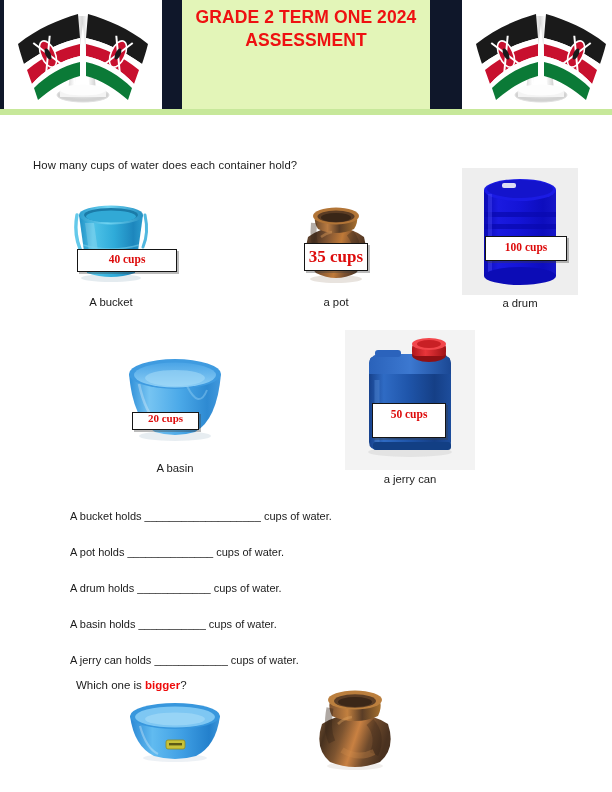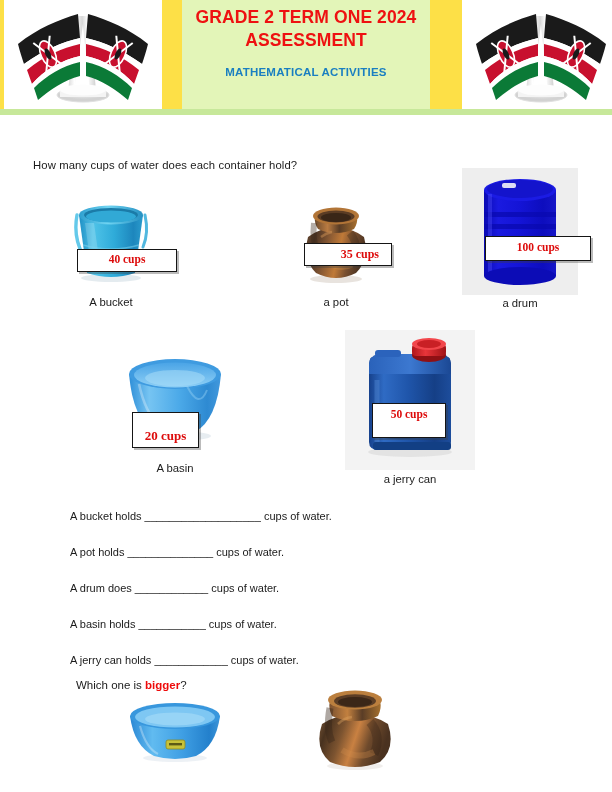--- a/index.html
+++ b/index.html
@@ -15,21 +15,21 @@
     font-family: "Liberation Sans", sans-serif;
     color: #111111;
   }
 
   
   .header {
     position: absolute;
     left: 0; top: 0;
     width: 612px;
     height: 115px;
-    background: #fde047;
+    background: #0f172a;
   }
   .header-green {
     position: absolute;
     left: 182px; top: 0;
     width: 248px; height: 109px;
     background: #e3f5b8;
   }
   .header-bar {
     position: absolute;
     left: 0; top: 109px;
@@ -135,21 +135,20 @@
 </style>
 </head>
 <body>
 
 <div class="header">
   <div class="header-green"></div>
 
   <div class="header-title-wrap">
     <div class="header-title">GRADE 2 TERM ONE 2024</div>
     <div class="header-title">ASSESSMENT</div>
-    <div class="header-sub">MATHEMATICAL ACTIVITIES</div>
   </div>
 
   <div class="flagbox left">
     <div class="edge"></div>
     <svg class="flag-svg" width="158" height="112" viewBox="0 0 158 112">
       <defs>
         <linearGradient id="poleG" x1="0" y1="0" x2="1" y2="0">
           <stop offset="0%" stop-color="#d8d8d8"></stop>
             <stop offset="40%" stop-color="#ffffff"></stop>
             <stop offset="100%" stop-color="#cfcfcf"></stop>
@@ -290,21 +289,21 @@
     <path d="M20 44 Q14 66 28 80 Q48 90 68 80 Q82 66 76 44 Q62 34 48 34 Q34 34 20 44 Z" fill="url(#potBody)"></path>
     <path d="M30 36 Q26 30 27 24 L69 24 Q70 30 66 36 Q58 40 48 40 Q38 40 30 36 Z" fill="url(#potNeck)"></path>
     <ellipse cx="48" cy="23" rx="23" ry="8.5" fill="#b27537"></ellipse>
     <ellipse cx="48" cy="23.5" rx="18.5" ry="6" fill="#5b3c24"></ellipse>
     <ellipse cx="48" cy="24.5" rx="15" ry="4.6" fill="#3a2617"></ellipse>
     <path d="M26 30 Q24 48 30 60" stroke="#3b281a" stroke-width="6" fill="none" opacity="0.38"></path>
     <path d="M62 40 Q72 52 66 70" stroke="#2f2015" stroke-width="8" fill="none" opacity="0.3"></path>
     <path d="M40 70 Q52 78 64 72" stroke="#c98c48" stroke-width="5" fill="none" opacity="0.35"></path>
     <path d="M33 44 Q38 40 44 39" stroke="#d79a58" stroke-width="2.4" fill="none" opacity="0.45"></path>
   </svg>
-  <div class="tag" style="left:16px; top:50px; width:62px; padding:4px 12px 5px; font-size:12px;text-align:right;">35 cups</div>
+  <div class="tag" style="left:16px; top:50px; width:62px; padding:4px 0 5px; font-size:17px;">35 cups</div>
   <div class="caption" style="top:103px;">a pot</div>
 </div>
 
 <div class="fig" style="left:462px; top:168px; width:116px; height:155px;">
   <div style="position:absolute; left:0; top:0; width:116px; height:127px; background:#eeeeee;"></div>
   <svg class="art" width="116" height="127" viewBox="0 0 116 127">
     <defs>
       <linearGradient id="drumBody" x1="0" y1="0" x2="1" y2="0">
         <stop offset="0%" stop-color="#0b0bb4"></stop>
         <stop offset="20%" stop-color="#1a1ae0"></stop>
@@ -316,21 +315,21 @@
     <path d="M22 22 L22 108 Q58 118 94 108 L94 22 Q58 12 22 22 Z" fill="url(#drumBody)"></path>
     <ellipse cx="58" cy="22" rx="36" ry="11" fill="#1b1be4"></ellipse>
     <ellipse cx="58" cy="21" rx="33" ry="9" fill="#1414cc"></ellipse>
     <rect x="22" y="44" width="72" height="5" fill="#0a0ab0" opacity="0.75"></rect>
     <rect x="22" y="56" width="72" height="5" fill="#0a0ab0" opacity="0.75"></rect>
     <rect x="22" y="82" width="72" height="5" fill="#0a0ab0" opacity="0.6"></rect>
     <rect x="40" y="15" width="14" height="5" rx="2" fill="#dcdcf4"></rect>
     <path d="M28 26 L28 104" stroke="#5a5aff" stroke-width="4" opacity="0.35"></path>
     <ellipse cx="58" cy="108" rx="36" ry="9" fill="#0c0cb6"></ellipse>
   </svg>
-  <div class="tag" style="left:23px; top:68px; width:72px; padding:5px 16px 6px; font-size:11.5px;">100 cups</div>
+  <div class="tag" style="left:23px; top:68px; width:72px; padding:5px 4px 6px; font-size:11.5px;">100 cups</div>
   <div class="caption" style="top:129px;">a drum</div>
 </div>
 
 <div class="fig" style="left:115px; top:350px; width:120px; height:140px;">
   <svg class="art" width="120" height="100" viewBox="0 0 120 100">
     <defs>
       <linearGradient id="basinBody" x1="0" y1="0" x2="1" y2="0">
         <stop offset="0%" stop-color="#2f8fd8"></stop>
         <stop offset="22%" stop-color="#76c4f2"></stop>
         <stop offset="55%" stop-color="#4ba9e8"></stop>
@@ -343,21 +342,21 @@
       </linearGradient>
     </defs>
     <ellipse cx="60" cy="86" rx="36" ry="5" fill="#e3eaef" opacity="0.85"></ellipse>
     <path d="M14 24 Q18 70 40 82 Q60 88 80 82 Q102 70 106 24 Z" fill="url(#basinBody)"></path>
     <ellipse cx="60" cy="24" rx="46" ry="15" fill="#3f9be0"></ellipse>
     <ellipse cx="60" cy="25" rx="41" ry="12.5" fill="url(#basinIn)"></ellipse>
     <ellipse cx="60" cy="28" rx="30" ry="8" fill="#a7dcf8" opacity="0.55"></ellipse>
     <path d="M24 34 Q30 62 44 76" stroke="#ffffff" stroke-width="2.6" fill="none" opacity="0.3"></path>
     <path d="M72 36 Q84 60 92 40" stroke="#9ed6f7" stroke-width="2" fill="none" opacity="0.4"></path>
   </svg>
-  <div class="tag" style="left:17px; top:62px; width:65px; padding:16px 0 5px; font-size:13px;">20 cups</div>
+  <div class="tag" style="left:17px; top:62px; width:65px; padding:0 0 5px; font-size:11px;">20 cups</div>
   <div class="caption" style="top:112px;">A basin</div>
 </div>
 
 <div class="fig" style="left:345px; top:330px; width:130px; height:160px;">
   <div style="position:absolute; left:0; top:0; width:130px; height:140px; background:#f3f3f3;"></div>
   <svg class="art" width="130" height="140" viewBox="0 0 130 140">
     <defs>
       <linearGradient id="jcBody" x1="0" y1="0" x2="1" y2="0">
         <stop offset="0%" stop-color="#16418c"></stop>
         <stop offset="18%" stop-color="#2f6bc4"></stop>
@@ -395,21 +394,21 @@
 
 <div class="sentence" style="top:510px;">
   <span>A bucket holds </span><span class="blank">___________________</span><span> cups of water.</span>
 </div>
 
 <div class="sentence" style="top:546px;">
   <span>A pot holds </span><span class="blank">______________</span><span> cups of water.</span>
 </div>
 
 <div class="sentence" style="top:582px;">
-  <span>A drum does </span><span class="blank">____________</span><span> cups of water.</span>
+  <span>A drum holds </span><span class="blank">____________</span><span> cups of water.</span>
 </div>
 
 <div class="sentence" style="top:618px;">
   <span>A basin holds </span><span class="blank">___________</span><span> cups of water.</span>
 </div>
 
 <div class="sentence" style="top:654px;">
   <span>A jerry can holds </span><span class="blank">____________</span><span> cups of water.</span>
 </div>
 

